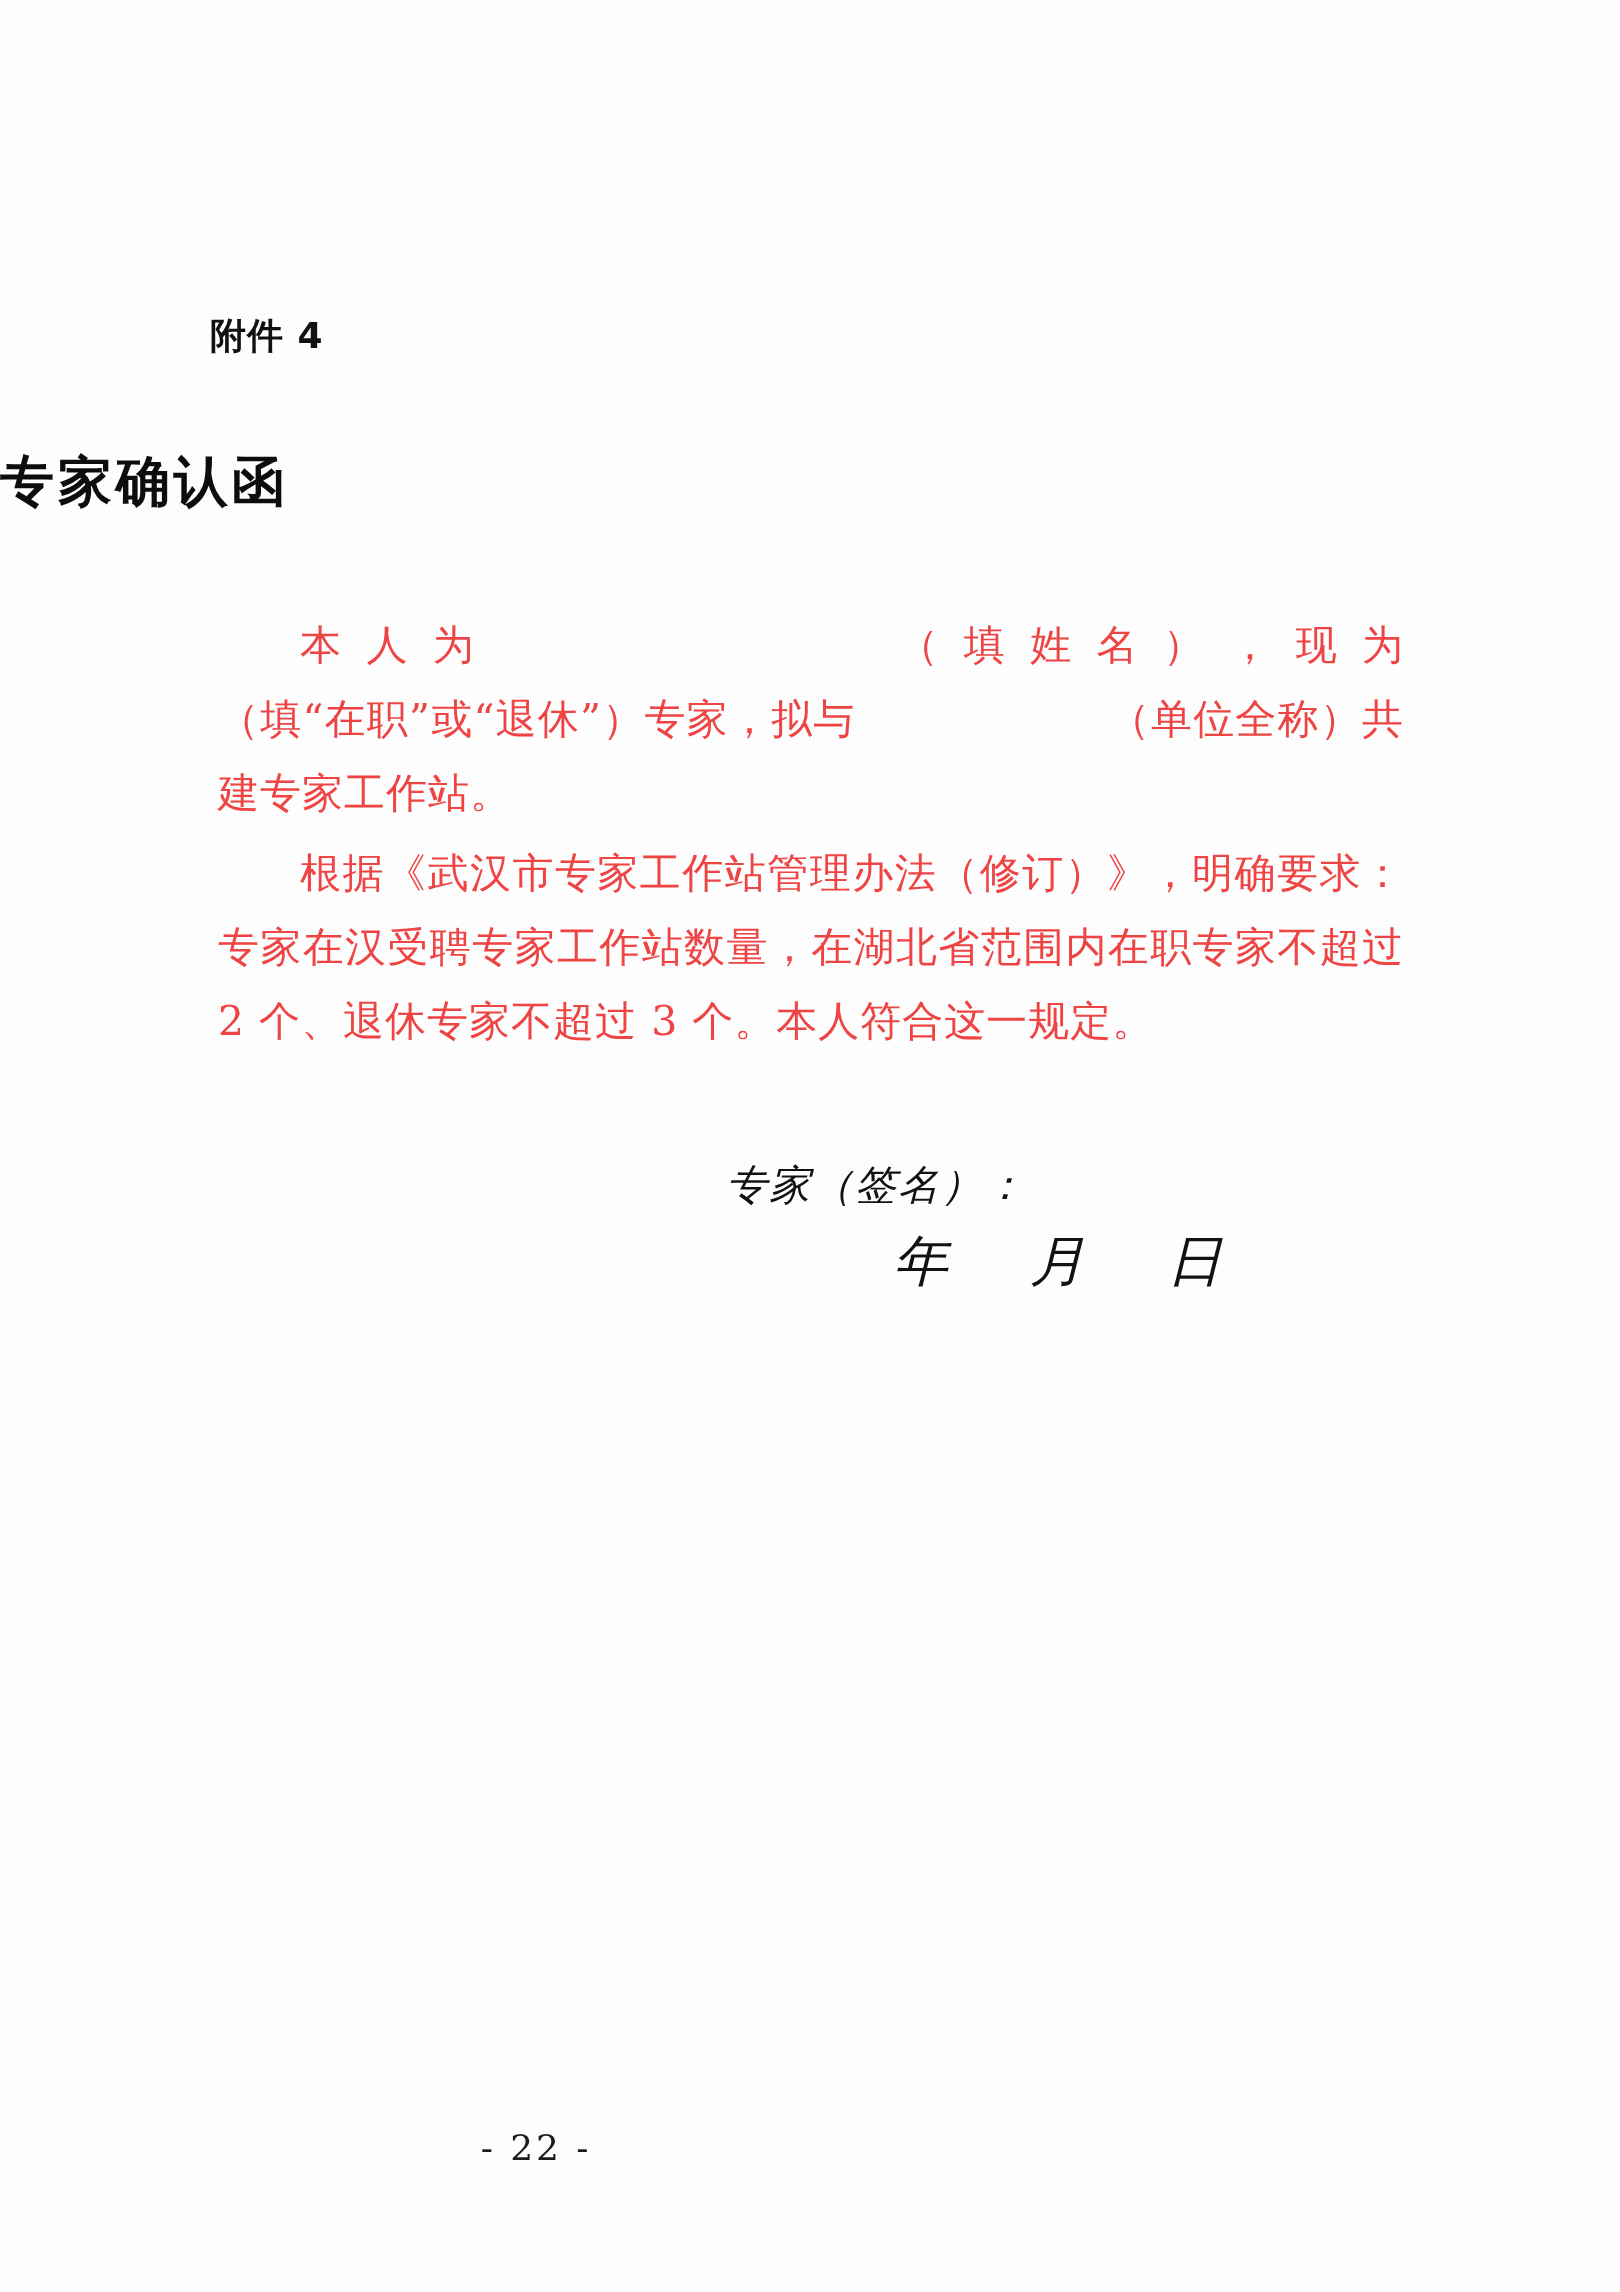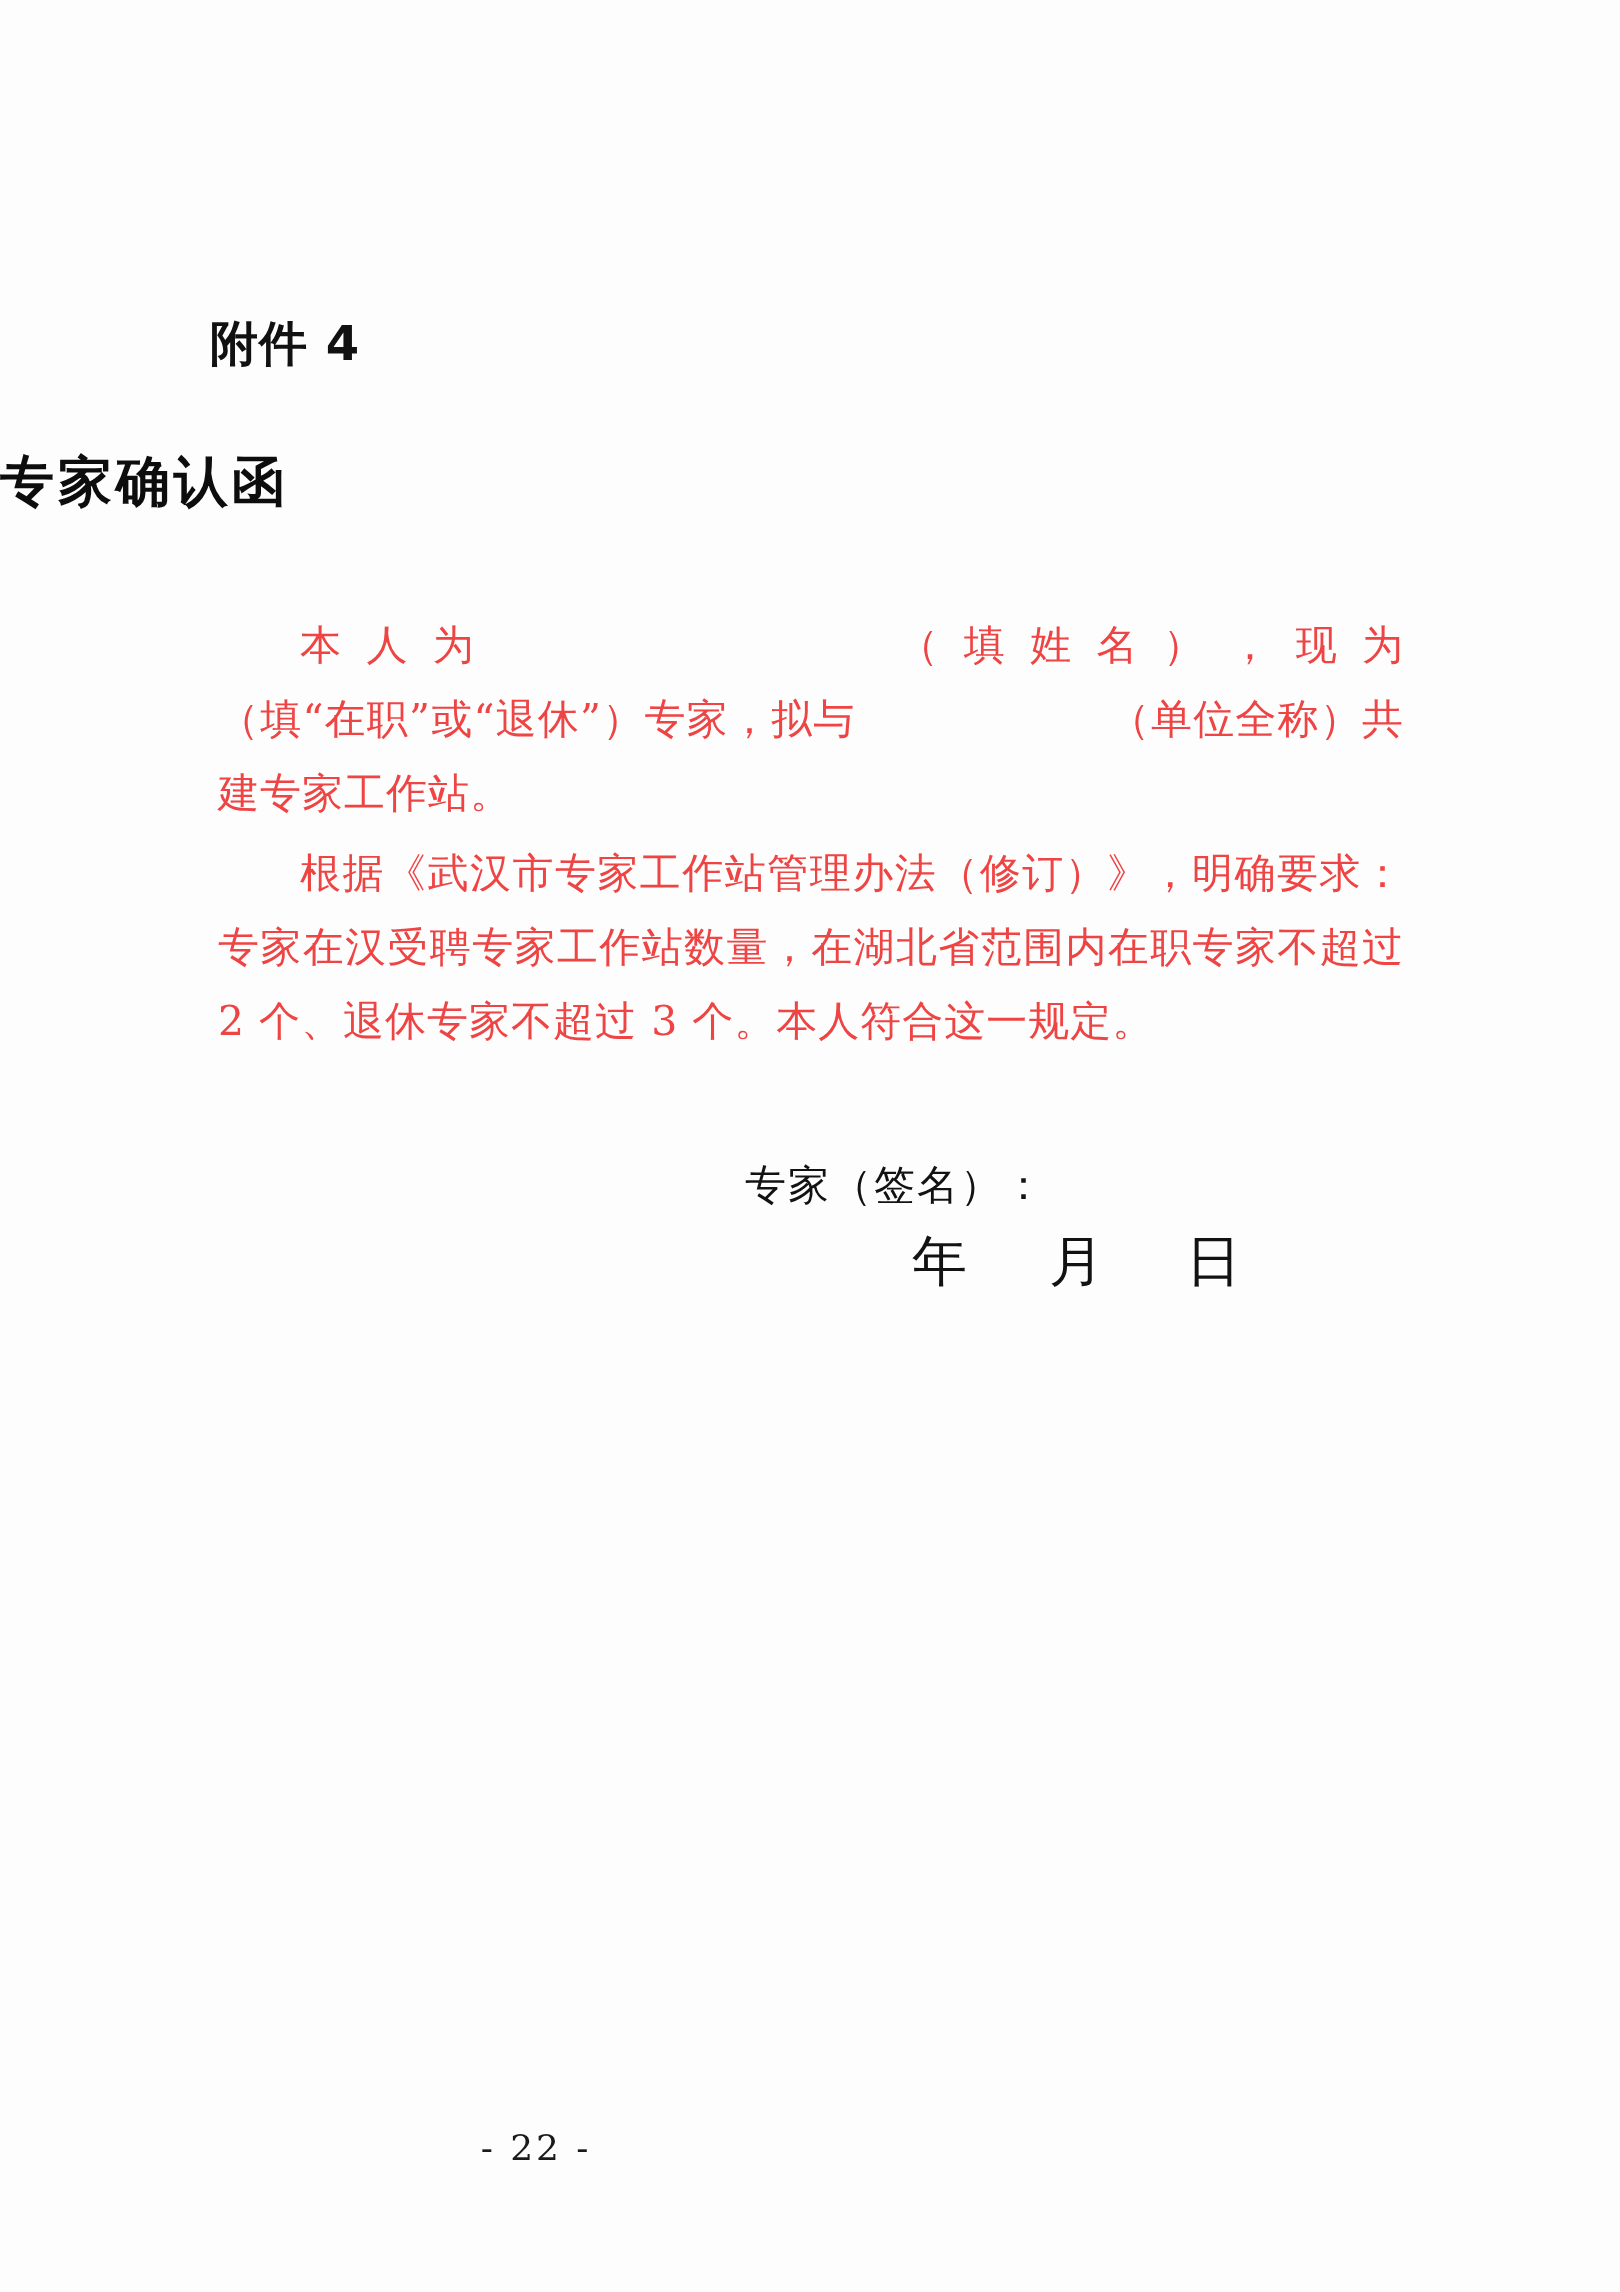--- a/index.html
+++ b/index.html
@@ -19,21 +19,21 @@
     position: absolute;
     inset: 0;
     background: #fdfdfd;
   }
   .attachment-label {
     position: absolute;
     left: 210px;
     top: 312px;
     font-family: "DejaVu Sans", "Liberation Sans", sans-serif;
     font-weight: bold;
-    font-size: 48px;
+    font-size: 36px;
     letter-spacing: 1px;
     color: #111;
   }
   .doc-title {
     position: absolute;
     left: 0;
     right: 0;
     top: 446px;
     text-align: left;
     font-family: "DejaVu Serif", "Liberation Serif", serif;
@@ -55,23 +55,24 @@
     color: #ef4444;
     text-align: justify;
     margin: 0 0 5.9px 0;
     white-space: pre-wrap;
   }
   .para.indent {
     text-indent: 82px;
   }
   .sign-block {
     position: absolute;
-    left: 226px;
+    left: 207px;
     top: 1147px;
     width: 1186px;
+    font-style: italic;
   }
   .sign-line {
     font-size: 41px;
     line-height: 76px;
     letter-spacing: 2px;
     color: #121212;
     padding-left: 519px;
   }
   .date-line {
     font-size: 55px;

